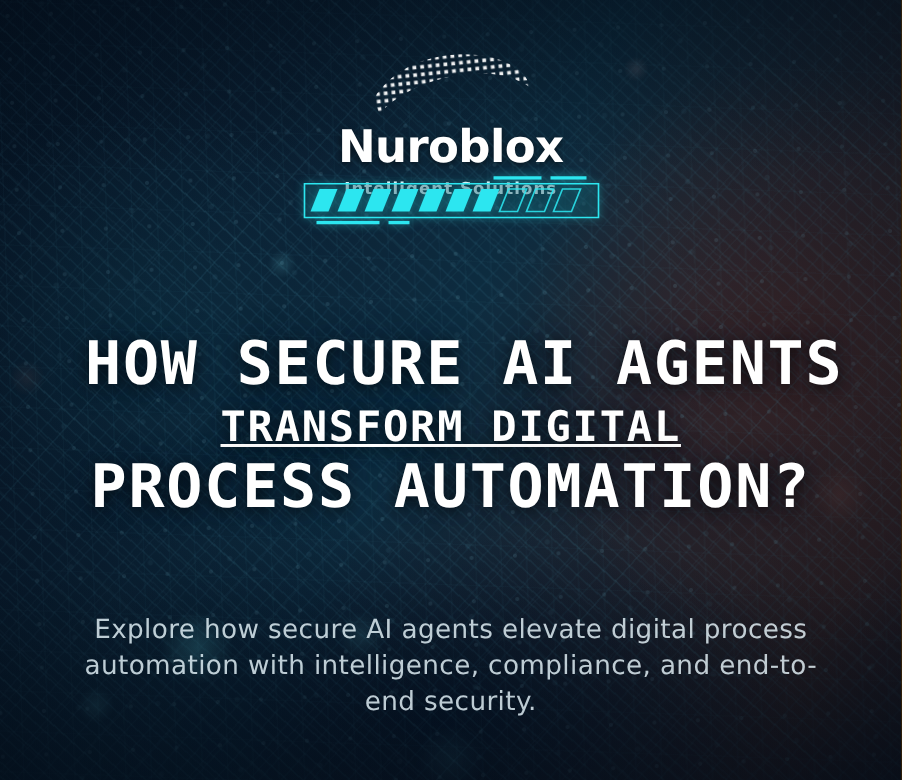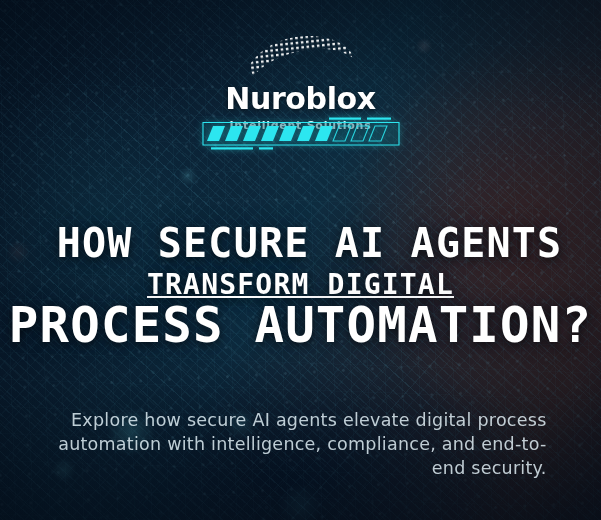--- a/index.html
+++ b/index.html
@@ -124,28 +124,28 @@
     font-weight:700;
     font-size:40px;
     line-height:41px;
     letter-spacing:.5px;
     text-shadow:0 2px 9px rgba(0,0,0,.62), 0 0 22px rgba(0,20,40,.45);
     white-space:nowrap;
   }
   .headline .hl{display:block;}
   .headline .hl-1{font-size:40px;letter-spacing:1.2px;margin-left:18px;}
   .headline .hl-2{font-size:28px;letter-spacing:1.2px;text-decoration:underline;}
-  .headline .hl-3{font-size:49px;letter-spacing:1.2px;}
+  .headline .hl-3{font-size:40px;letter-spacing:1.2px;}
 
   
   .subtitle{
     position:absolute;left:50%;top:390px;
     transform:translateX(-50%);
     width:492px;
-    text-align:right;
+    text-align:center;
     font-family:"DejaVu Sans", sans-serif;
     font-weight:400;
     font-size:17.5px;
     line-height:24px;
     letter-spacing:.25px;
     color:#c9d6dc;
     text-shadow:0 1px 7px rgba(0,0,0,.55);
     mix-blend-mode:screen;
     opacity:.93;
   }

